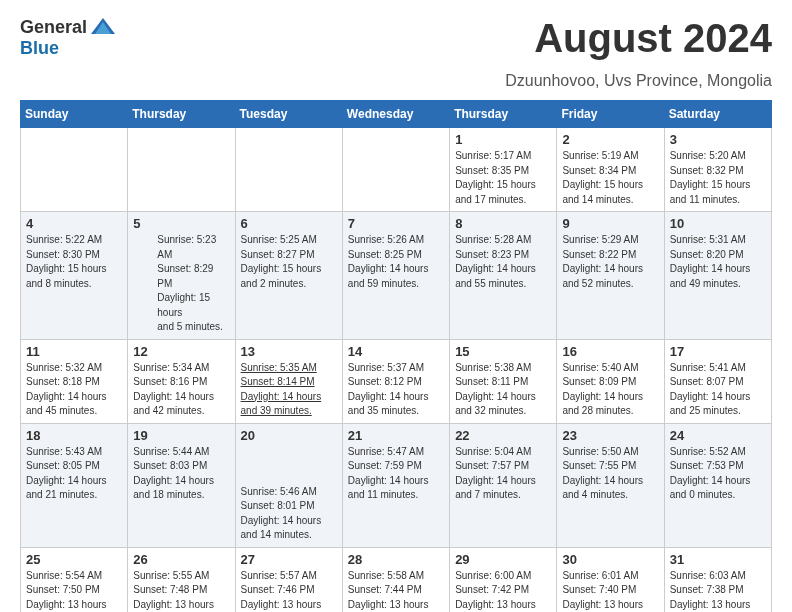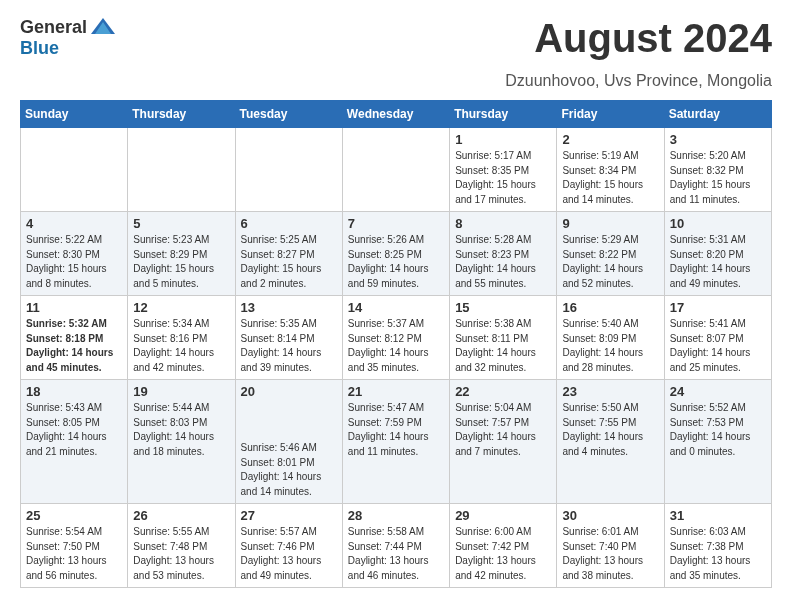--- a/index.html
+++ b/index.html
@@ -88,21 +88,21 @@
         <tr>
           <td>
             <span class="day-num">4</span>
             <div class="day-info" style="white-space: pre-line;">Sunrise: 5:22 AM
 Sunset: 8:30 PM
 Daylight: 15 hours
 and 8 minutes.</div>
           </td>
           <td>
             <span class="day-num">5</span>
-            <div class="day-info" style="white-space: pre-line;">Sunrise: 5:23 AM
+            <div class="day-info" style="white-space: pre-line; margin-left: 24px;">Sunrise: 5:23 AM
 Sunset: 8:29 PM
 Daylight: 15 hours
 and 5 minutes.</div>
           </td>
           <td>
             <span class="day-num">6</span>
             <div class="day-info" style="white-space: pre-line;">Sunrise: 5:25 AM
 Sunset: 8:27 PM
 Daylight: 15 hours
 and 2 minutes.</div>
@@ -132,35 +132,35 @@
             <span class="day-num">10</span>
             <div class="day-info" style="white-space: pre-line;">Sunrise: 5:31 AM
 Sunset: 8:20 PM
 Daylight: 14 hours
 and 49 minutes.</div>
           </td>
         </tr>
         <tr>
           <td>
             <span class="day-num">11</span>
-            <div class="day-info" style="white-space: pre-line; font-weight: bold;">Sunrise: 5:32 AM
+            <div class="day-info" style="white-space: pre-line;">Sunrise: 5:32 AM
 Sunset: 8:18 PM
 Daylight: 14 hours
 and 45 minutes.</div>
           </td>
           <td>
             <span class="day-num">12</span>
             <div class="day-info" style="white-space: pre-line;">Sunrise: 5:34 AM
 Sunset: 8:16 PM
 Daylight: 14 hours
 and 42 minutes.</div>
           </td>
           <td>
             <span class="day-num">13</span>
-            <div class="day-info" style="white-space: pre-line;">Sunrise: 5:35 AM
+            <div class="day-info" style="white-space: pre-line; text-decoration: underline;">Sunrise: 5:35 AM
 Sunset: 8:14 PM
 Daylight: 14 hours
 and 39 minutes.</div>
           </td>
           <td>
             <span class="day-num">14</span>
             <div class="day-info" style="white-space: pre-line;">Sunrise: 5:37 AM
 Sunset: 8:12 PM
 Daylight: 14 hours
 and 35 minutes.</div>

